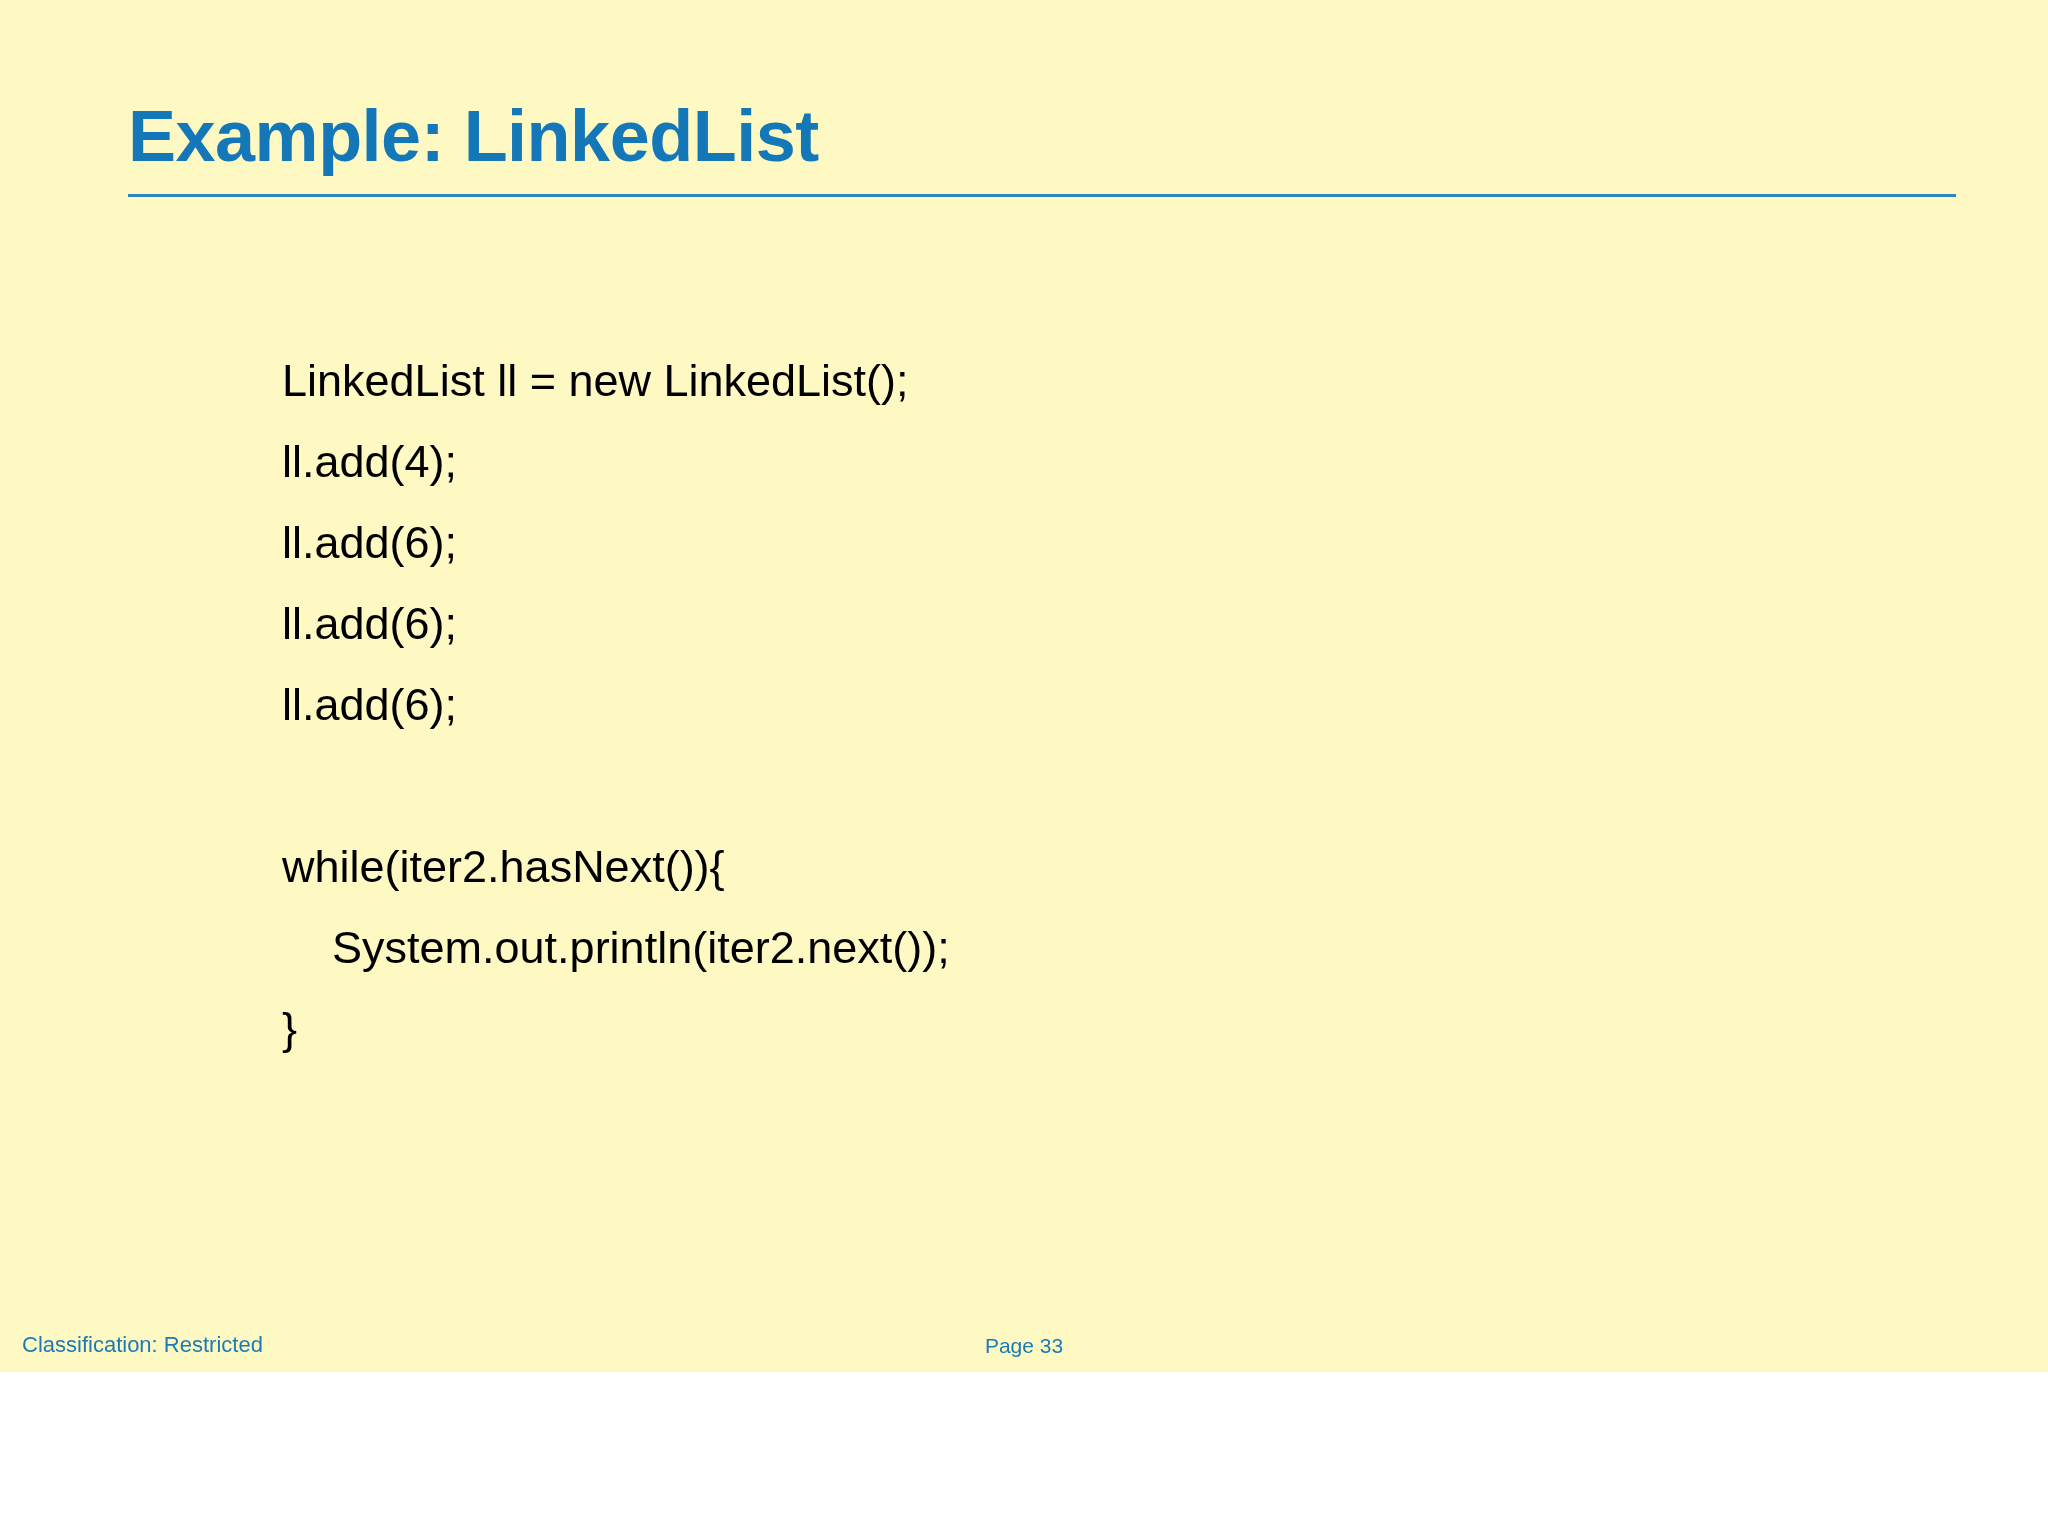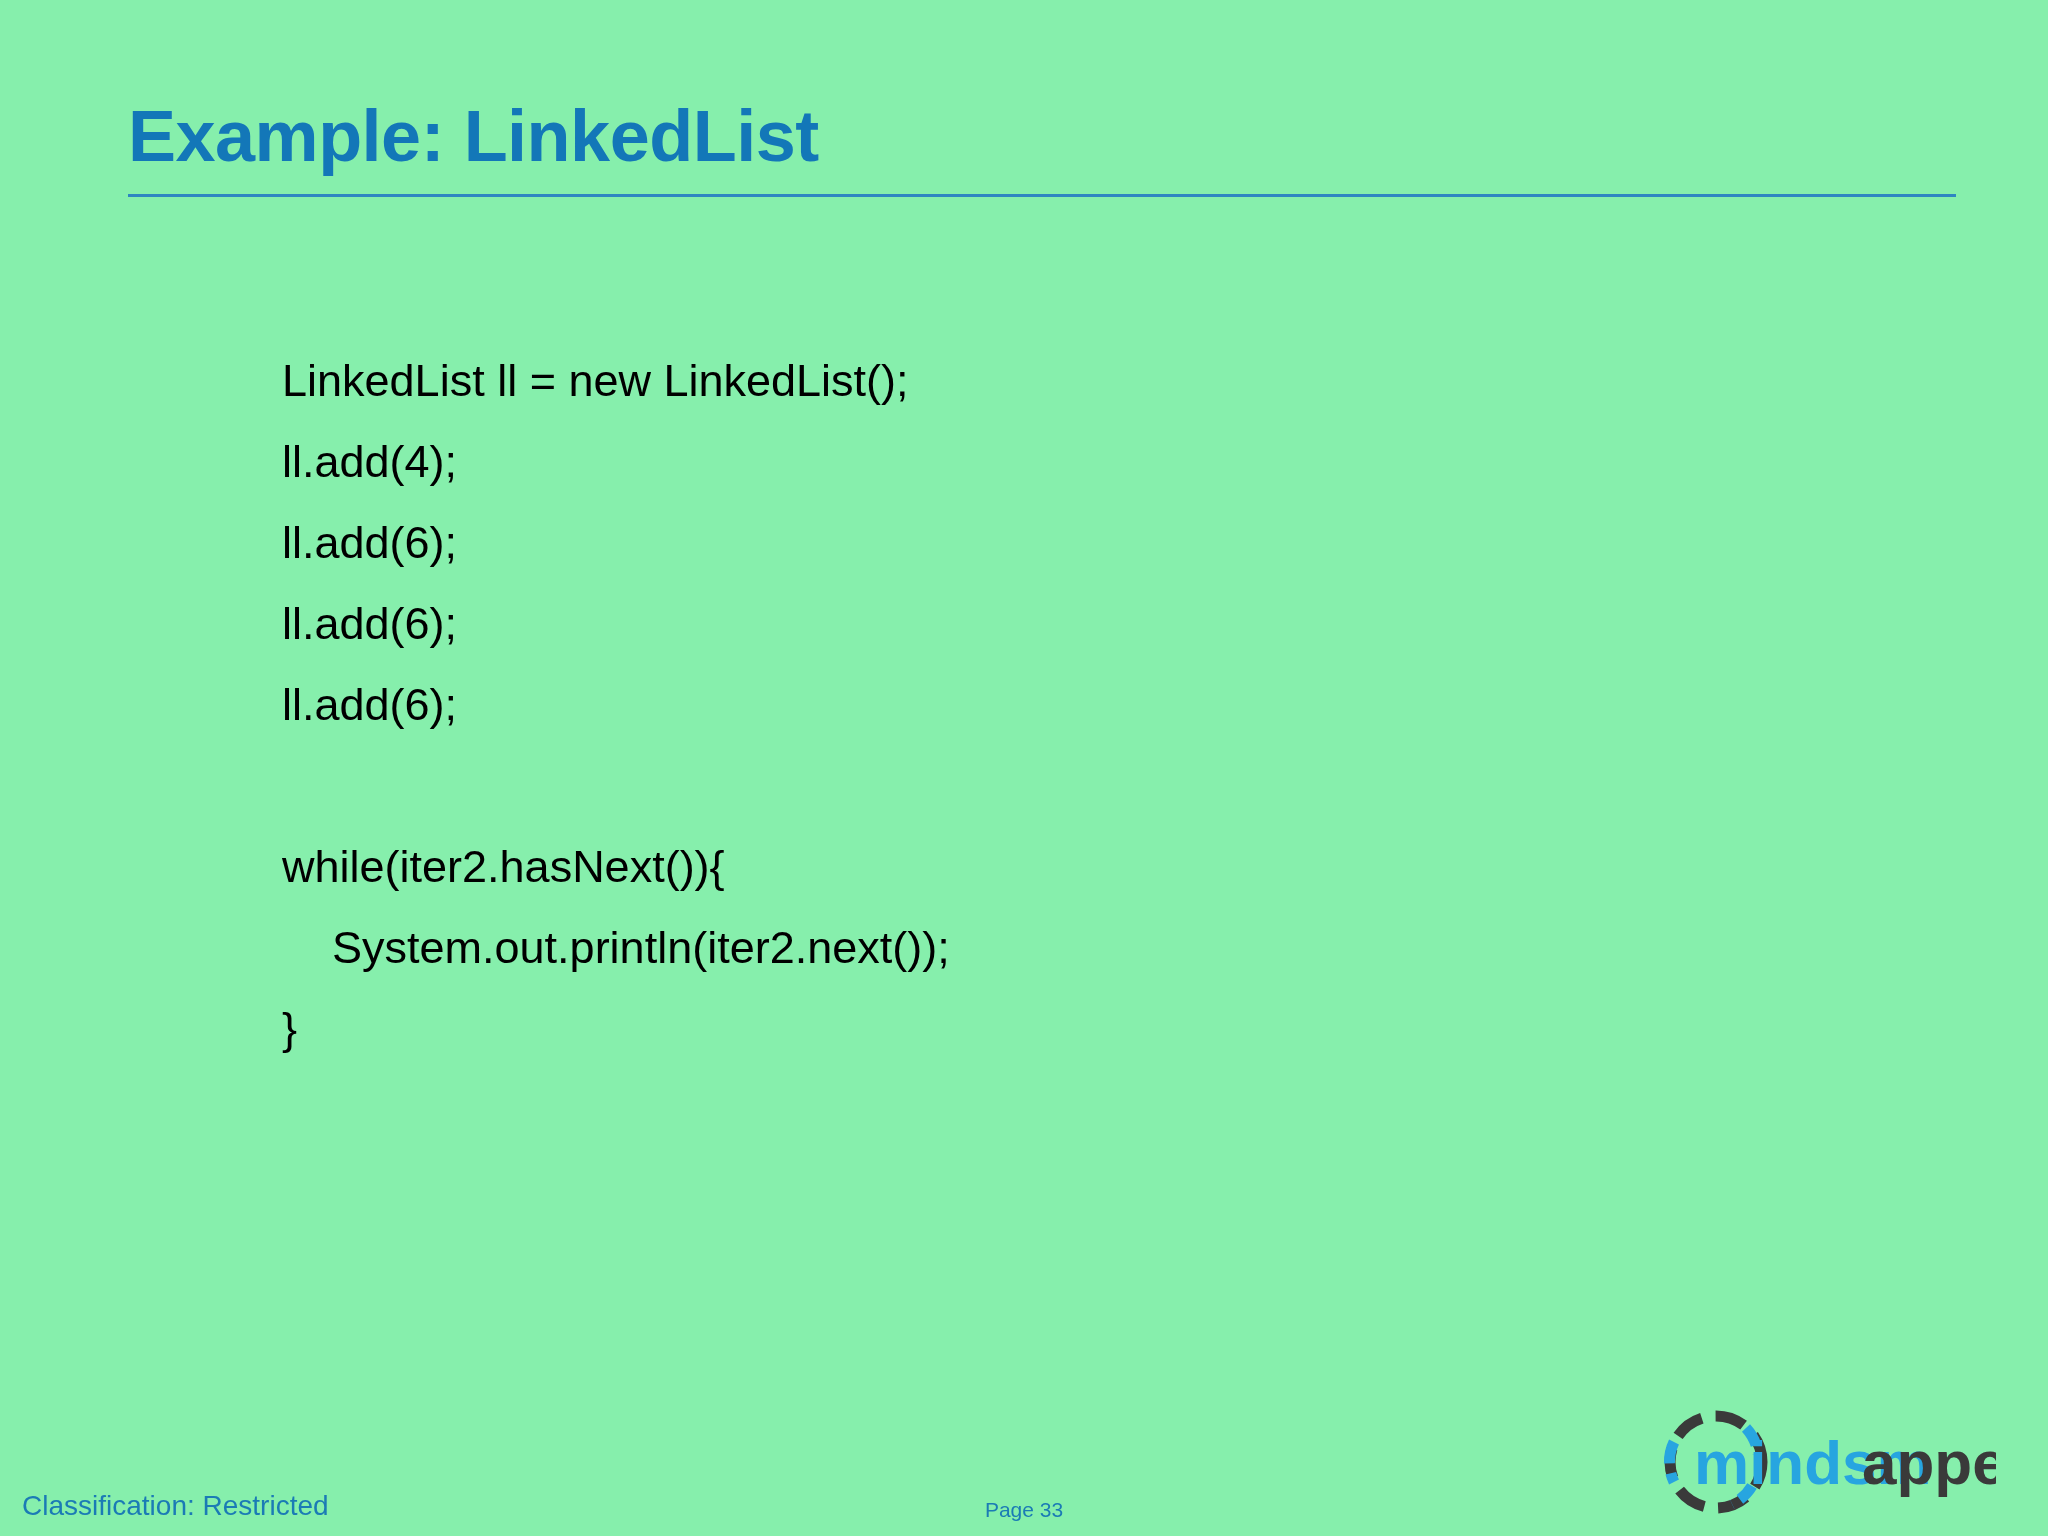--- a/index.html
+++ b/index.html
@@ -6,22 +6,22 @@
     margin: 0;
     padding: 0;
     background: #ffffff;
   }
   body {
     font-family: "Liberation Sans", sans-serif;
   }
   .slide {
     position: relative;
     width: 2048px;
-    height: 1536px;
-    background: #86efac;
+    height: 1372px;
+    background: #fef9c3;
     overflow: hidden;
   }
 
   
   .title-block {
     position: absolute;
     left: 128px;
     top: 100px;
     width: 1828px;
   }
@@ -56,21 +56,21 @@
   }
   .code-line.blank {
     height: 81px;
   }
 
   
   .footer-left {
     position: absolute;
     left: 22px;
     bottom: 14px;
-    font-size: 28px;
+    font-size: 22px;
     color: #1B7BB5;
     white-space: nowrap;
   }
   .footer-center {
     position: absolute;
     left: 0;
     right: 0;
     bottom: 14px;
     text-align: center;
     font-size: 21px;

